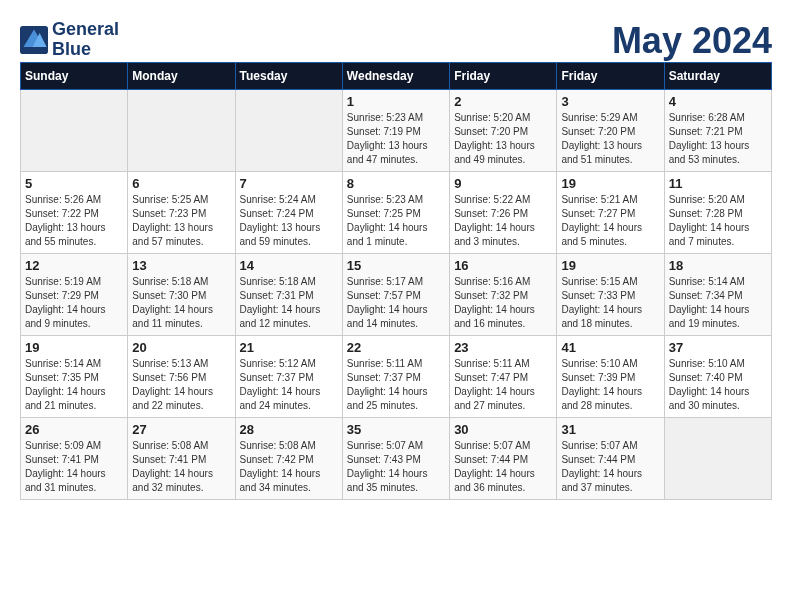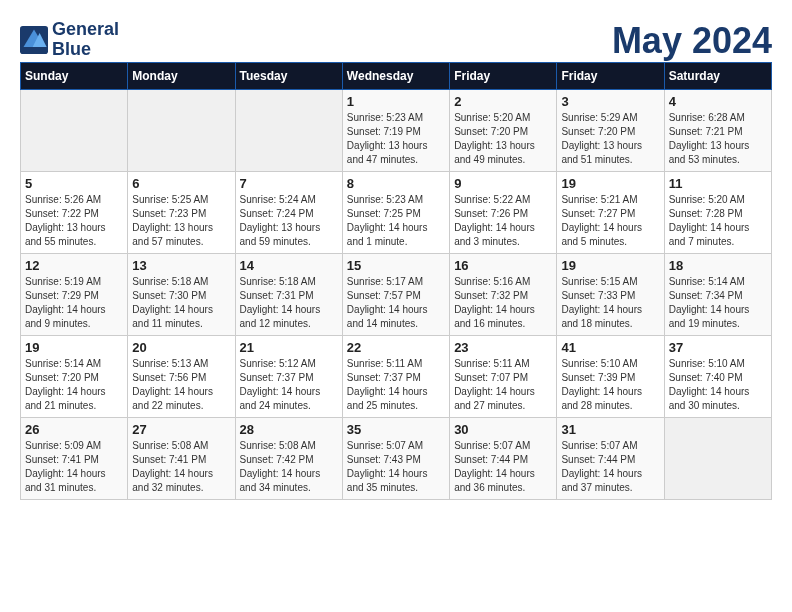--- a/index.html
+++ b/index.html
@@ -235,21 +235,21 @@
           <span class="day-number">18</span>
           <div class="day-info">Sunrise: 5:14 AM
 Sunset: 7:34 PM
 Daylight: 14 hours and 19 minutes.</div>
         </td>
       </tr>
       <tr>
         <td>
           <span class="day-number">19</span>
           <div class="day-info">Sunrise: 5:14 AM
-Sunset: 7:20 PM
+Sunset: 7:35 PM
 Daylight: 14 hours and 21 minutes.</div>
         </td>
         <td>
           <span class="day-number">20</span>
           <div class="day-info">Sunrise: 5:13 AM
 Sunset: 7:56 PM
 Daylight: 14 hours and 22 minutes.</div>
         </td>
         <td>
           <span class="day-number">21</span>
@@ -259,21 +259,21 @@
         </td>
         <td>
           <span class="day-number">22</span>
           <div class="day-info">Sunrise: 5:11 AM
 Sunset: 7:37 PM
 Daylight: 14 hours and 25 minutes.</div>
         </td>
         <td>
           <span class="day-number">23</span>
           <div class="day-info">Sunrise: 5:11 AM
-Sunset: 7:07 PM
+Sunset: 7:47 PM
 Daylight: 14 hours and 27 minutes.</div>
         </td>
         <td>
           <span class="day-number">41</span>
           <div class="day-info">Sunrise: 5:10 AM
 Sunset: 7:39 PM
 Daylight: 14 hours and 28 minutes.</div>
         </td>
         <td>
           <span class="day-number">37</span>

